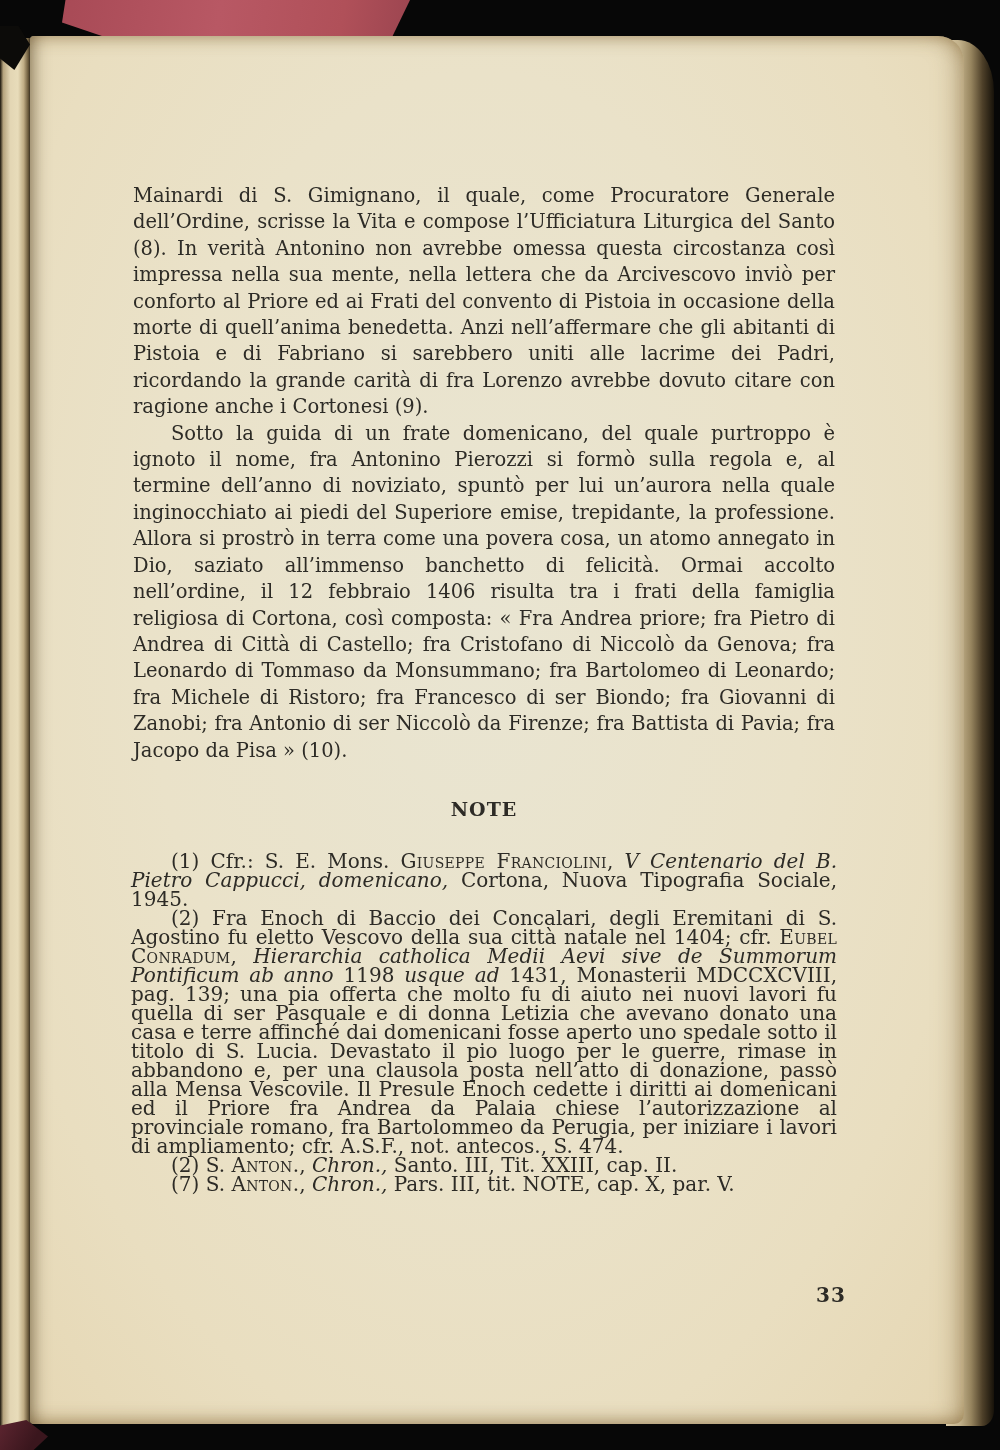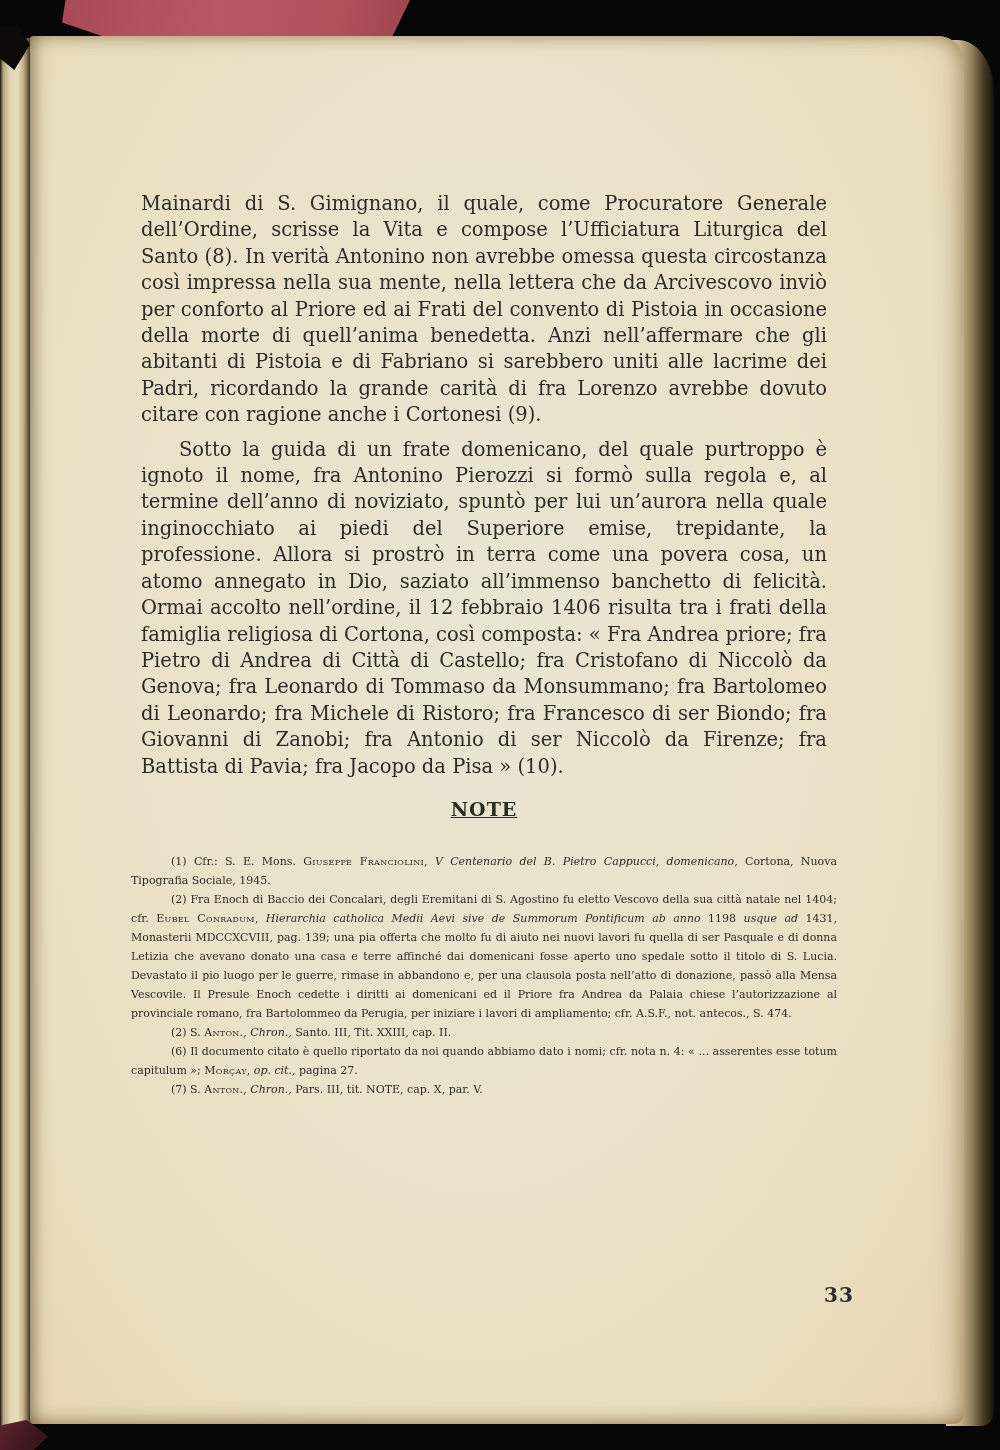--- a/index.html
+++ b/index.html
@@ -46,37 +46,37 @@
     background:linear-gradient(120deg,#5d2530 0%,#3a161d 70%);
     clip-path:polygon(0 18%,55% 0,100% 55%,70% 100%,0 100%);
   }
   
   .ink{color:#2d2b26;}
   .main-text{
     position:absolute;left:103px;top:147px;width:702px;
     font-size:19.5px;line-height:26.4px;
     text-align:justify;
   }
-  .main-text p{margin:8px;}
+  .main-text p{margin:0;}
   .main-text p.indent{text-indent:38px;}
   .notes-heading{
     position:absolute;left:103px;top:762px;width:702px;
-    text-align:center;font-weight:bold;font-size:19px;letter-spacing:1px;text-decoration:underline;
+    text-align:center;font-weight:bold;font-size:19px;letter-spacing:1px;
   }
   .footnotes{
     position:absolute;left:101px;top:816px;width:706px;
-    font-size:11px;line-height:19px;
+    font-size:20px;line-height:19px;
     text-align:justify;
   }
   .footnotes p{margin:0;text-indent:40px;}
   .footnotes .sc{font-variant:small-caps;letter-spacing:.3px;}
   .footnotes .it{font-style:italic;}
   .page-number{
     position:absolute;left:786px;top:1247px;
-    font-size:20px;font-weight:bold;letter-spacing:1px;margin-left:8px;
+    font-size:20px;font-weight:bold;letter-spacing:1px;
   }
 </style>
 </head>
 <body>
 
 <div class="red-cover"></div>
 <div class="page-stack"></div>
 <div class="left-page-edge"></div>
 
 <div class="book-page">
@@ -84,21 +84,20 @@
     <p>Mainardi di S. Gimignano, il quale, come Procuratore Generale dell’Ordine, scrisse la Vita e compose l’Ufficiatura Liturgica del Santo (8). In verità Antonino non avrebbe omessa questa circostanza così impressa nella sua mente, nella lettera che da Arcivescovo inviò per conforto al Priore ed ai Frati del convento di Pistoia in occasione della morte di quell’anima benedetta. Anzi nell’affermare che gli abitanti di Pistoia e di Fabriano si sarebbero uniti alle lacrime dei Padri, ricordando la grande carità di fra Lorenzo avrebbe dovuto citare con ragione anche i Cortonesi (9).</p>
     <p class="indent">Sotto la guida di un frate domenicano, del quale purtroppo è ignoto il nome, fra Antonino Pierozzi si formò sulla regola e, al termine dell’anno di noviziato, spuntò per lui un’aurora nella quale inginocchiato ai piedi del Superiore emise, trepidante, la professione. Allora si prostrò in terra come una povera cosa, un atomo annegato in Dio, saziato all’immenso banchetto di felicità. Ormai accolto nell’ordine, il 12 febbraio 1406 risulta tra i frati della famiglia religiosa di Cortona, così composta: « Fra Andrea priore; fra Pietro di Andrea di Città di Castello; fra Cristofano di Niccolò da Genova; fra Leonardo di Tommaso da Monsummano; fra Bartolomeo di Leonardo; fra Michele di Ristoro; fra Francesco di ser Biondo; fra Giovanni di Zanobi; fra Antonio di ser Niccolò da Firenze; fra Battista di Pavia; fra Jacopo da Pisa » (10).</p>
   </div>
 
   <div class="notes-heading ink">NOTE</div>
 
   <div class="footnotes ink">
     <p><span>(1) Cfr.: S. E. Mons. </span><span class="sc">Giuseppe Franciolini</span><span>, </span><span class="it">V Centenario del B. Pietro Cappucci, domenicano,</span><span> Cortona, Nuova Tipografia Sociale, 1945.</span></p>
     <p><span>(2) Fra Enoch di Baccio dei Concalari, degli Eremitani di S. Agostino fu eletto Vescovo della sua città natale nel 1404; cfr. </span><span class="sc">Eubel Conradum</span><span>, </span><span class="it">Hierarchia catholica Medii Aevi sive de Summorum Pontificum ab anno</span><span> 1198 </span><span class="it">usque ad</span><span> 1431, Monasterii MDCCXCVIII, pag. 139; una pia offerta che molto fu di aiuto nei nuovi lavori fu quella di ser Pasquale e di donna Letizia che avevano donato una casa e terre affinché dai domenicani fosse aperto uno spedale sotto il titolo di S. Lucia. Devastato il pio luogo per le guerre, rimase in abbandono e, per una clausola posta nell’atto di donazione, passò alla Mensa Vescovile. Il Presule Enoch cedette i diritti ai domenicani ed il Priore fra Andrea da Palaia chiese l’autorizzazione al provinciale romano, fra Bartolommeo da Perugia, per iniziare i lavori di ampliamento; cfr. A.S.F., not. antecos., S. 474.</span></p>
     <p><span>(2) S. </span><span class="sc">Anton.</span><span>, </span><span class="it">Chron.,</span><span> Santo. III, Tit. XXIII, cap. II.</span></p>
-    <p><span>(6) Il documento citato è quello riportato da noi quando abbiamo dato i nomi; cfr. nota n. 4: « ... asserentes esse totum capitulum »; </span><span class="sc">Morçay</span><span>, </span><span class="it">op. cit.,</span><span> pagina 27.</span></p>
     <p><span>(7) S. </span><span class="sc">Anton.</span><span>, </span><span class="it">Chron.,</span><span> Pars. III, tit. NOTE, cap. X, par. V.</span></p>
   </div>
 
   <div class="page-number ink">33</div>
 </div>
 
 <div class="blob-top-left"></div>
 <div class="blob-bottom-left"></div>
 
 </body></html>

